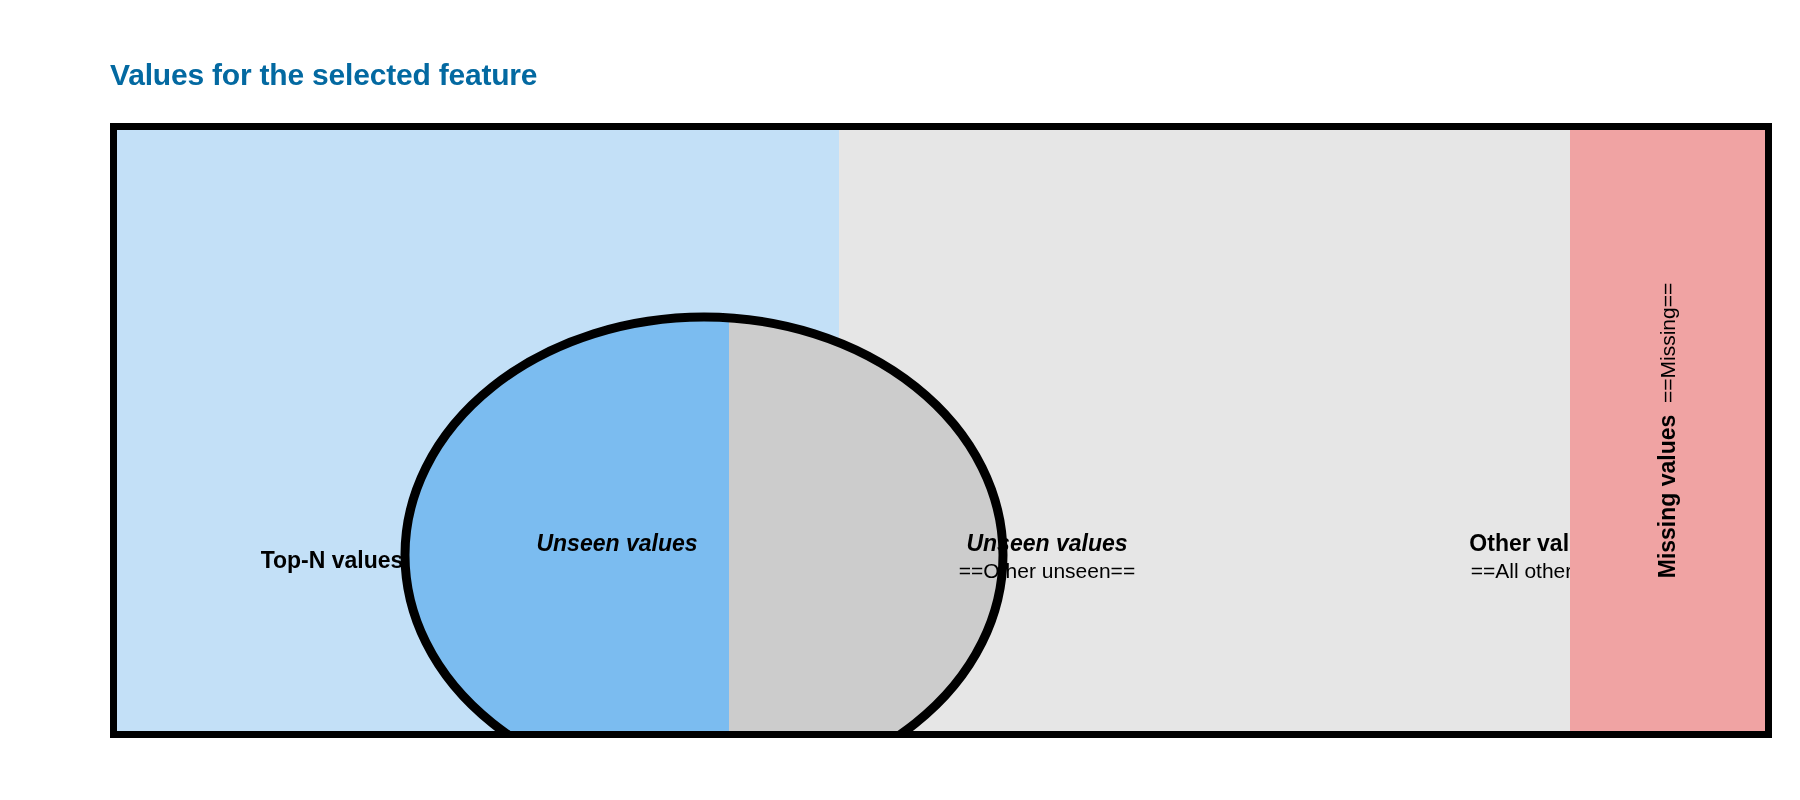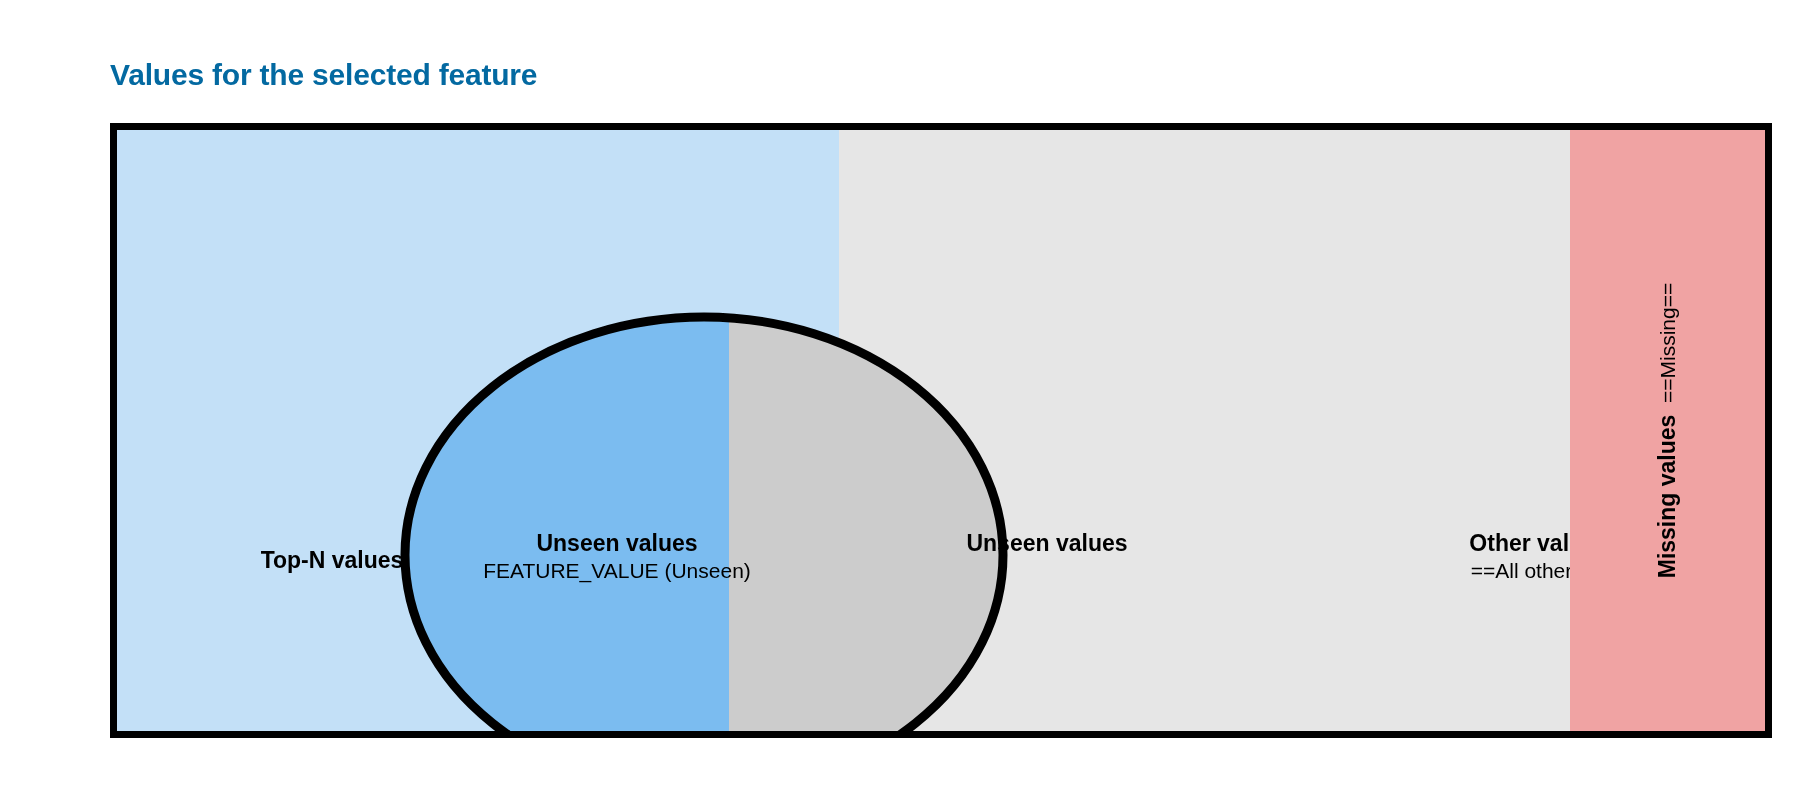--- a/index.html
+++ b/index.html
@@ -121,20 +121,21 @@
     text-align: center;
     color: #000000;
     line-height: 1.15;
     user-select: none;
   }
   .ellipse-label .t1 {
     display: block;
     font-size: 23px;
     font-weight: bold;
     white-space: nowrap;
+    font-style: italic;
   }
   .ellipse-label .t2 {
     display: block;
     font-size: 21px;
     font-weight: normal;
     white-space: nowrap;
     margin-top: 3px;
   }
   #label-unseen-selected {
     left: 280px;
@@ -185,20 +186,20 @@
     <ellipse cx="587" cy="425" rx="0" ry="0" fill="none"></ellipse>
     <g>
       <ellipse cx="587" cy="425" rx="299" ry="238" fill="#7bbcf0" clip-path="url(#clip-left)"></ellipse>
       <ellipse cx="587" cy="425" rx="299" ry="238" fill="#cccccc" clip-path="url(#clip-right)"></ellipse>
       <ellipse cx="587" cy="425" rx="299" ry="238" fill="none" stroke="#000000" stroke-width="9"></ellipse>
     </g>
   </svg>
 
   <div class="ellipse-label" id="label-unseen-selected">
     <span class="t1">Unseen values</span>
-    <span class="t2">FEATURE_VALUE (Unseen)</span>
   </div>
 
   <div class="ellipse-label" id="label-unseen-other">
     <span class="t1">Unseen values</span>
+    <span class="t2">==Other unseen==</span>
   </div>
 
 </div>
 
 </body></html>

